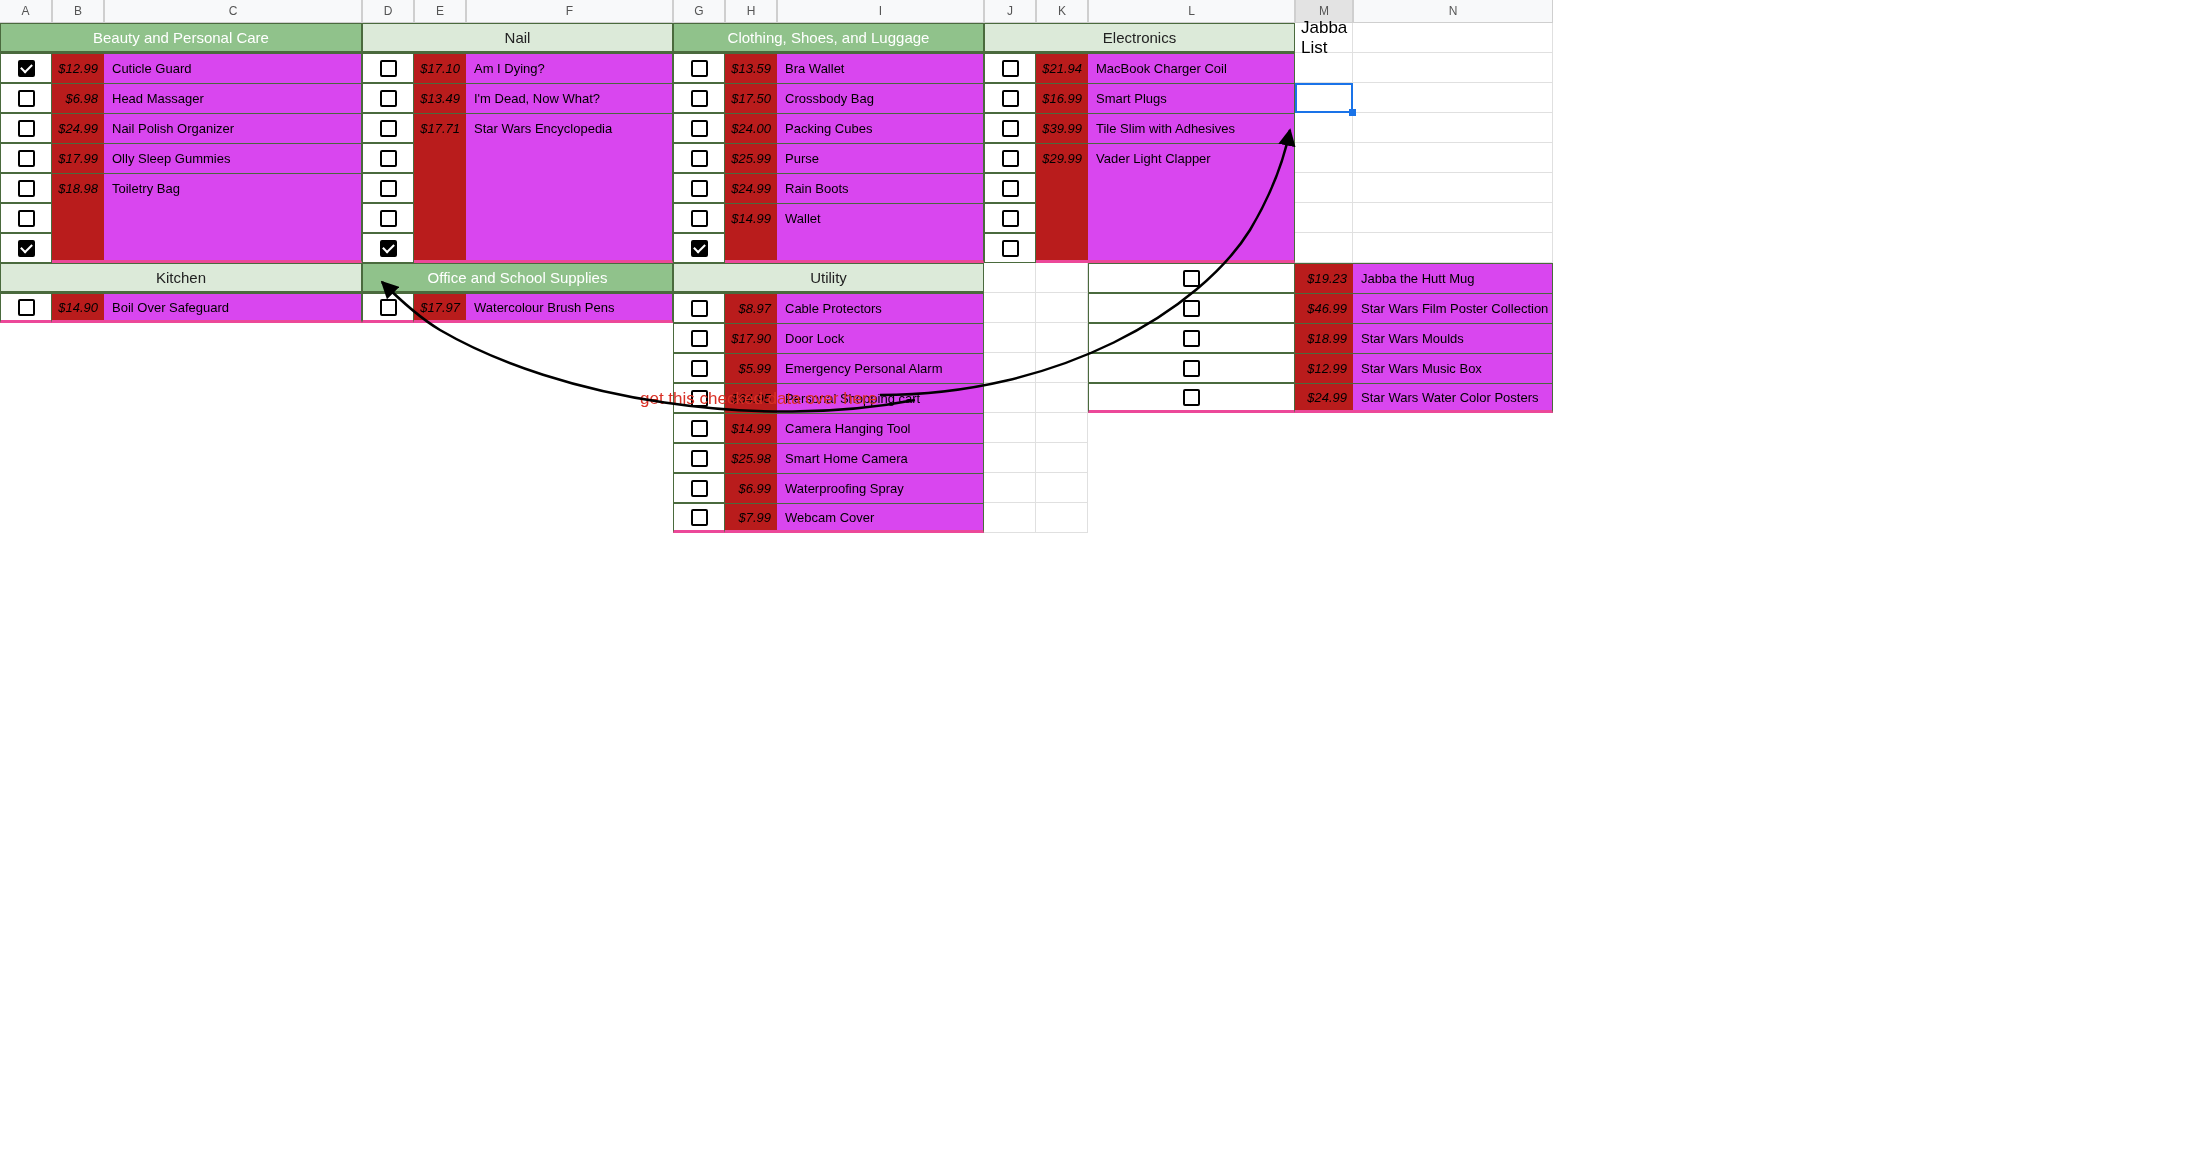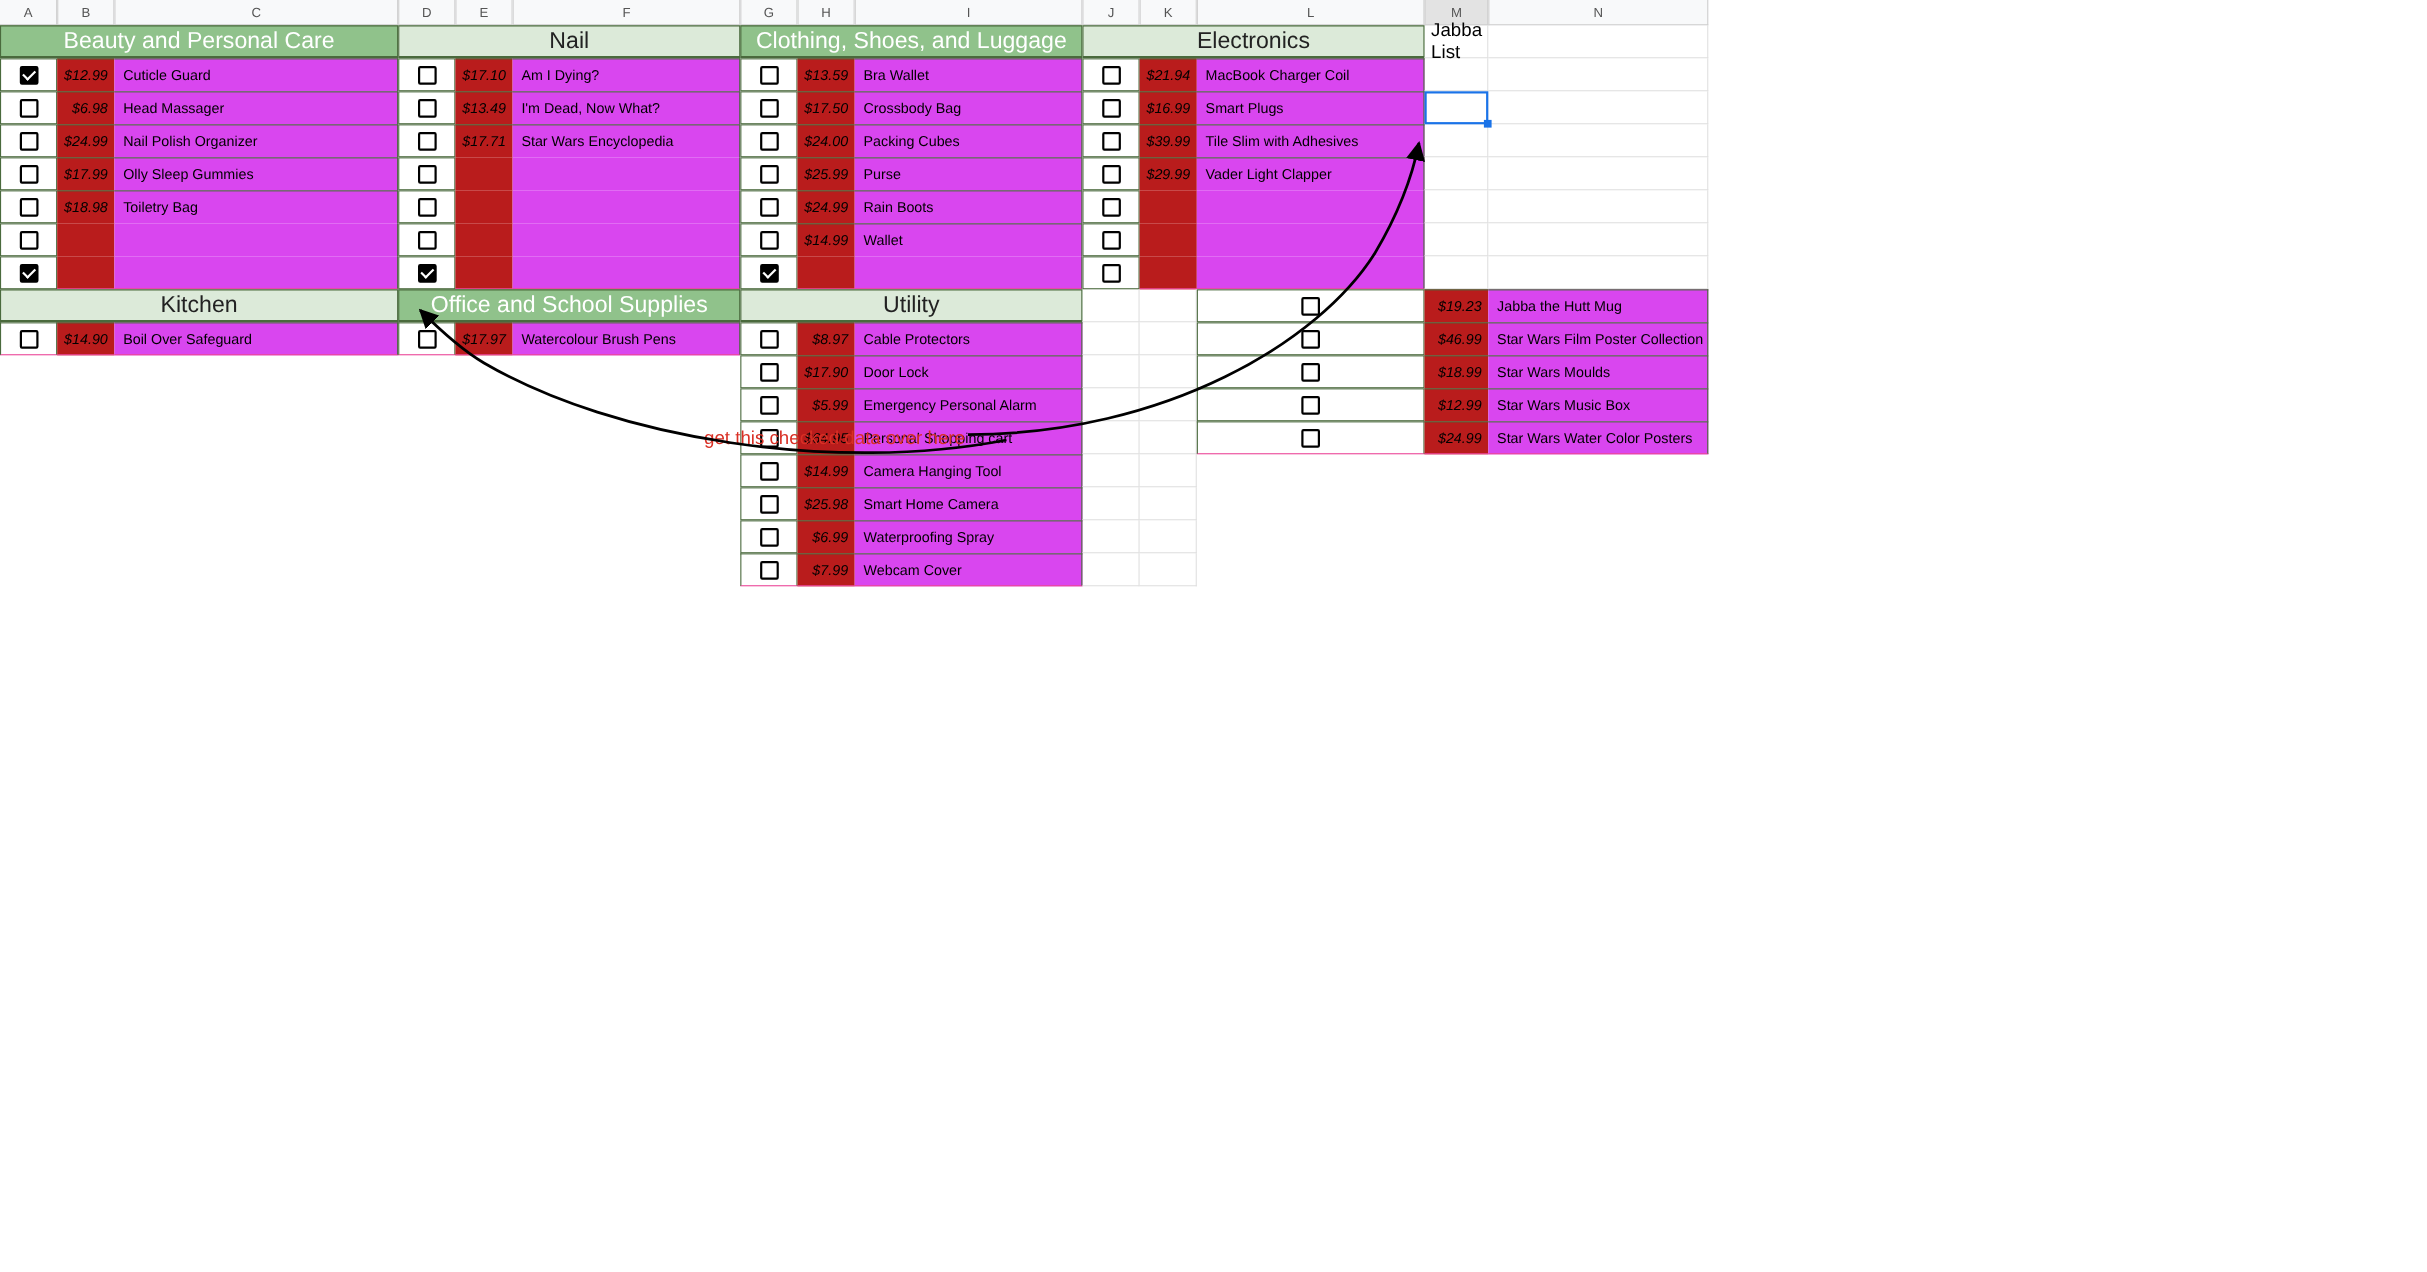--- a/index.html
+++ b/index.html
@@ -4,27 +4,27 @@
   <style>
     * { box-sizing: border-box; margin: 0; padding: 0; }
     body { font-family: Arial, sans-serif; font-size: 13px; background: #fff; color: #000; }
 
     .sheet { display: grid; grid-template-columns: 52px 52px 258px 52px 52px 207px 52px 52px 207px 52px 52px 207px 58px 200px; position: relative; }
     .col-head { border: 1px solid #cfcfcf; background: #f8f9fa; text-align: center; padding: 4px 0; color: #555; font-size: 12px; border-top: 0; }
     .col-head.first { border-left: 0; }
     .col-head.selected { background: #e3e3e3; }
     .cell { border-right: 1px solid #e0e0e0; border-bottom: 1px solid #e0e0e0; height: 30px; display: flex; align-items: center; padding: 0 6px; }
 
-    .cat-header { grid-column: span 3; background: #dcead9; border: 1px solid #4a6a3d; border-bottom: 2px solid #4a6a3d; height: 30px; display: flex; align-items: center; justify-content: center; font-size: 21px; color: #222; }
+    .cat-header { grid-column: span 3; background: #dcead9; border: 1px solid #4a6a3d; border-bottom: 2px solid #4a6a3d; height: 30px; display: flex; align-items: center; justify-content: center; font-size: 15px; color: #222; }
     .cat-header.selected { background: #90c28b; color: #fff; }
 
     .check-cell { border: 1px solid #4a6a3d; display: flex; align-items: center; justify-content: center; height: 30px; background: #fff; }
     .price-cell { border-top: 1px solid #4a6a3d; display: flex; align-items: center; justify-content: flex-end; padding-right: 6px; height: 30px; background: #b91c1c; font-style: italic; }
     .name-cell { border-top: 1px solid #4a6a3d; border-right: 1px solid #4a6a3d; display: flex; align-items: center; padding-left: 8px; height: 30px; background: #d946ef; }
-    .section-bottom { border-bottom: 1px solid #ec4899; }
+    .section-bottom { border-bottom: 3px solid #ec4899; }
 
     .chk { width: 17px; height: 17px; border: 2px solid #000; border-radius: 2px; display: flex; align-items: center; justify-content: center; background: #fff; cursor: pointer; }
     .chk.on { background: #000; }
     .chk.on::after { content: ""; display: block; width: 9px; height: 5px; border-left: 2.5px solid #fff; border-bottom: 2.5px solid #fff; transform: rotate(-45deg) translate(1px, -1px); }
 
     .your-list { font-size: 17px; color: #000; }
 
     .active-cell { position: absolute; border: 2px solid #1a73e8; pointer-events: none; }
     .active-handle { position: absolute; width: 7px; height: 7px; background: #1a73e8; }
 

